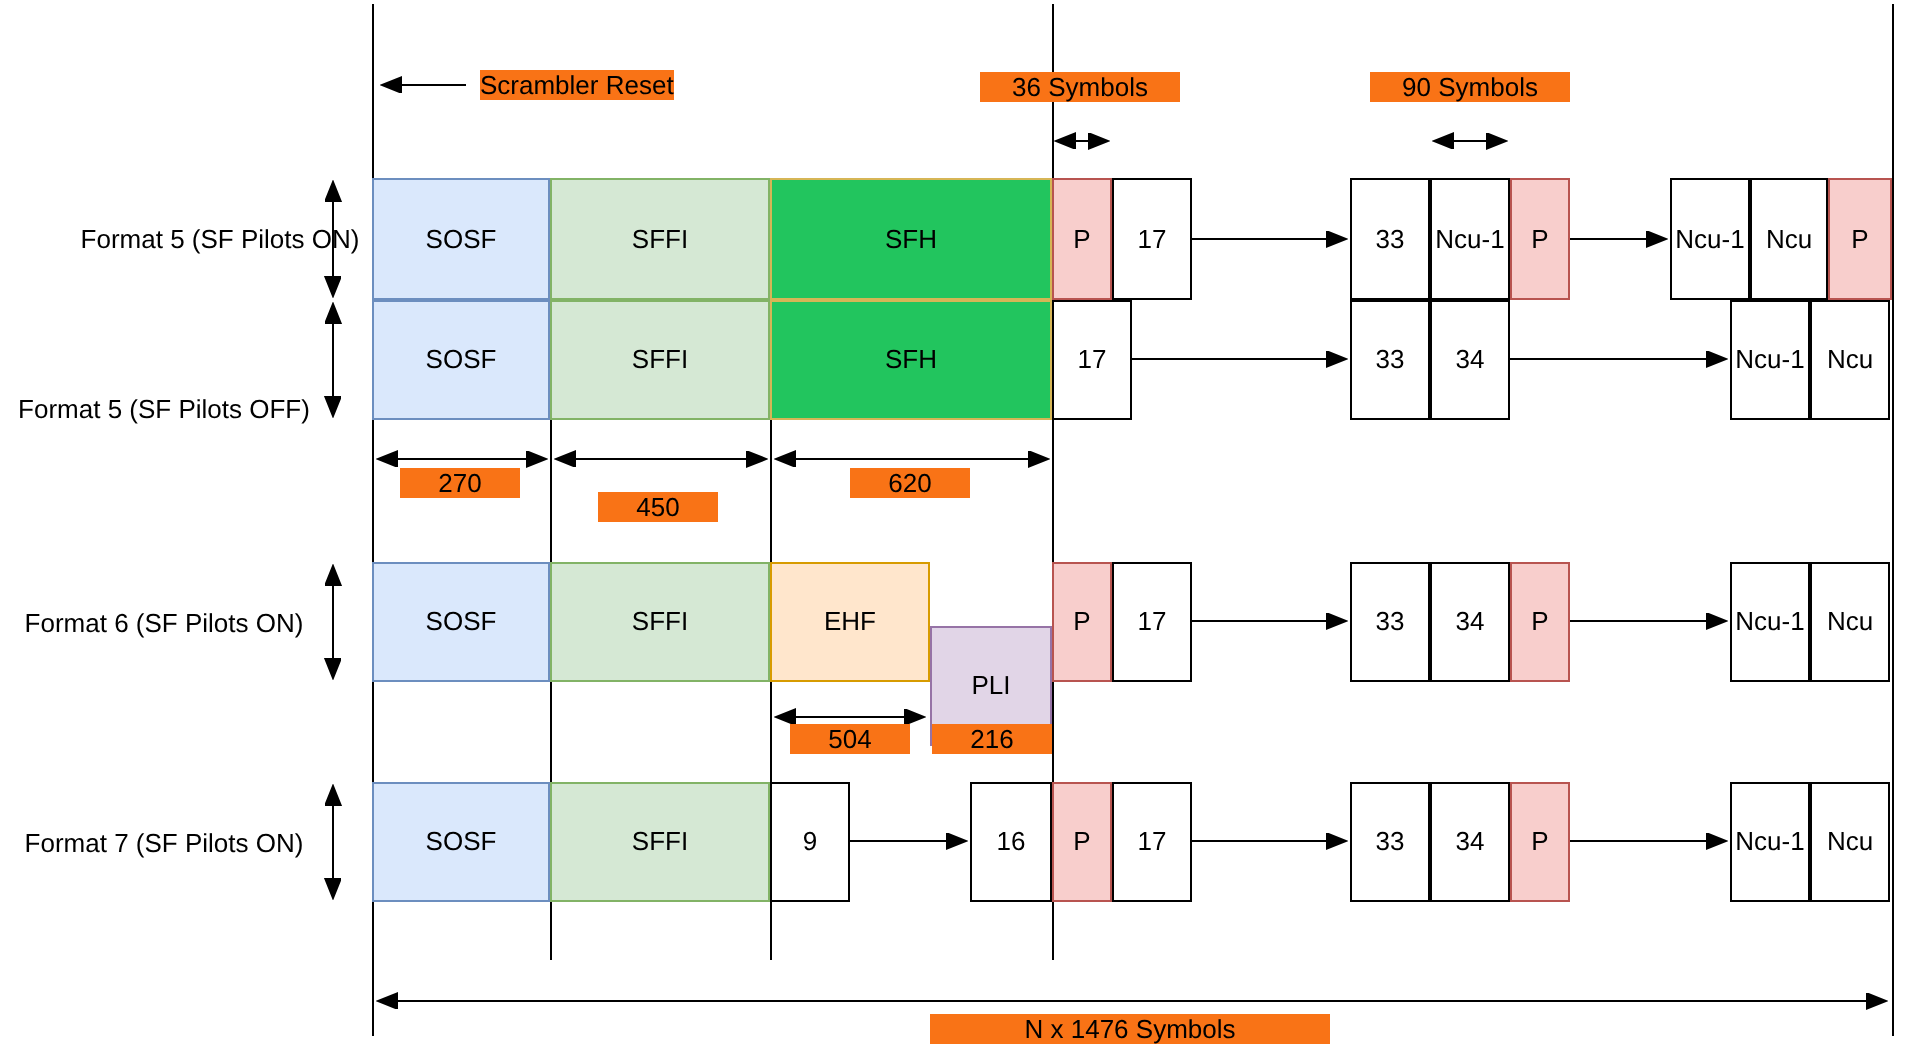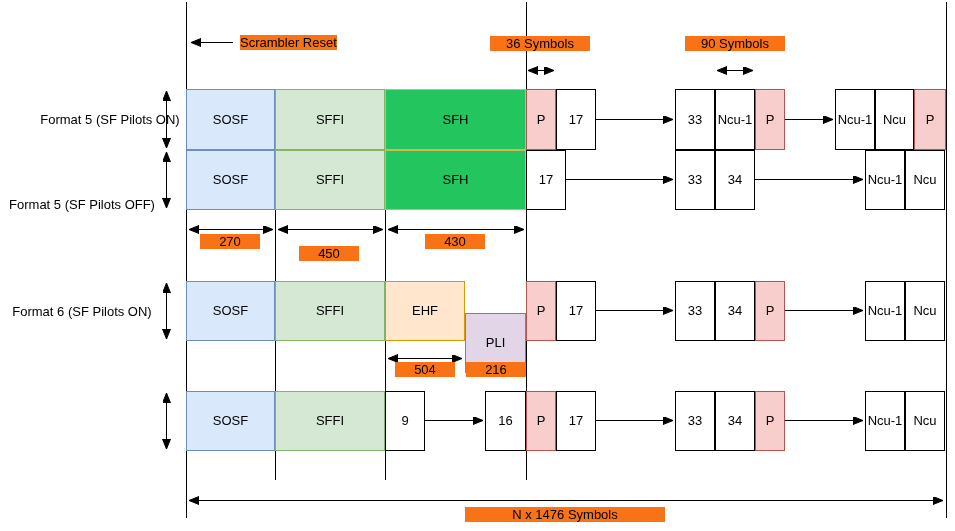--- a/index.html
+++ b/index.html
@@ -105,36 +105,37 @@
   <div class="blk orange" style="left:385px;top:281px;width:80px;height:60px;">EHF</div>
   <div class="blk purple" style="left:465px;top:281px;width:61px;height:60px;margin-top:32px;">PLI</div>
   <div class="blk red" style="left:526px;top:281px;width:30px;height:60px;">P</div>
   <div class="blk" style="left:556px;top:281px;width:40px;height:60px;">17</div>
   <div class="blk" style="left:675px;top:281px;width:40px;height:60px;">33</div>
   <div class="blk" style="left:715px;top:281px;width:40px;height:60px;">34</div>
   <div class="blk red" style="left:755px;top:281px;width:30px;height:60px;">P</div>
   <div class="blk" style="left:865px;top:281px;width:40px;height:60px;">Ncu-1</div>
   <div class="blk" style="left:905px;top:281px;width:40px;height:60px;">Ncu</div>
 
+  <div class="lbl fmt" style="top:414px;">Format 7 (SF Pilots ON)</div>
   <div class="blk blue" style="left:186px;top:391px;width:89px;height:60px;">SOSF</div>
   <div class="blk green" style="left:275px;top:391px;width:110px;height:60px;">SFFI</div>
   <div class="blk" style="left:385px;top:391px;width:40px;height:60px;">9</div>
   <div class="blk" style="left:485px;top:391px;width:41px;height:60px;">16</div>
   <div class="blk red" style="left:526px;top:391px;width:30px;height:60px;">P</div>
   <div class="blk" style="left:556px;top:391px;width:40px;height:60px;">17</div>
   <div class="blk" style="left:675px;top:391px;width:40px;height:60px;">33</div>
   <div class="blk" style="left:715px;top:391px;width:40px;height:60px;">34</div>
   <div class="blk red" style="left:755px;top:391px;width:30px;height:60px;">P</div>
   <div class="blk" style="left:865px;top:391px;width:40px;height:60px;">Ncu-1</div>
   <div class="blk" style="left:905px;top:391px;width:40px;height:60px;">Ncu</div>
 
   <div class="lbl whitebg" style="left:240px;top:35px;">Scrambler Reset</div>
   <div class="lbl whitebg" style="left:490px;top:36px;width:100px;">36 Symbols</div>
   <div class="lbl whitebg" style="left:685px;top:36px;width:100px;">90 Symbols</div>
 
   <div class="lbl whitebg" style="left:200px;top:234px;width:60px;">270</div>
   <div class="lbl whitebg" style="left:299px;top:234px;width:60px;margin-top:12px;">450</div>
-  <div class="lbl whitebg" style="left:425px;top:234px;width:60px;">430</div>
+  <div class="lbl whitebg" style="left:425px;top:234px;width:60px;">620</div>
   <div class="lbl whitebg" style="left:395px;top:362px;width:60px;">504</div>
   <div class="lbl whitebg" style="left:466px;top:362px;width:60px;">216</div>
 
   <div class="lbl whitebg" style="left:465px;top:507px;width:200px;">N x 1476 Symbols</div>
 </div>
 
 </body></html>

